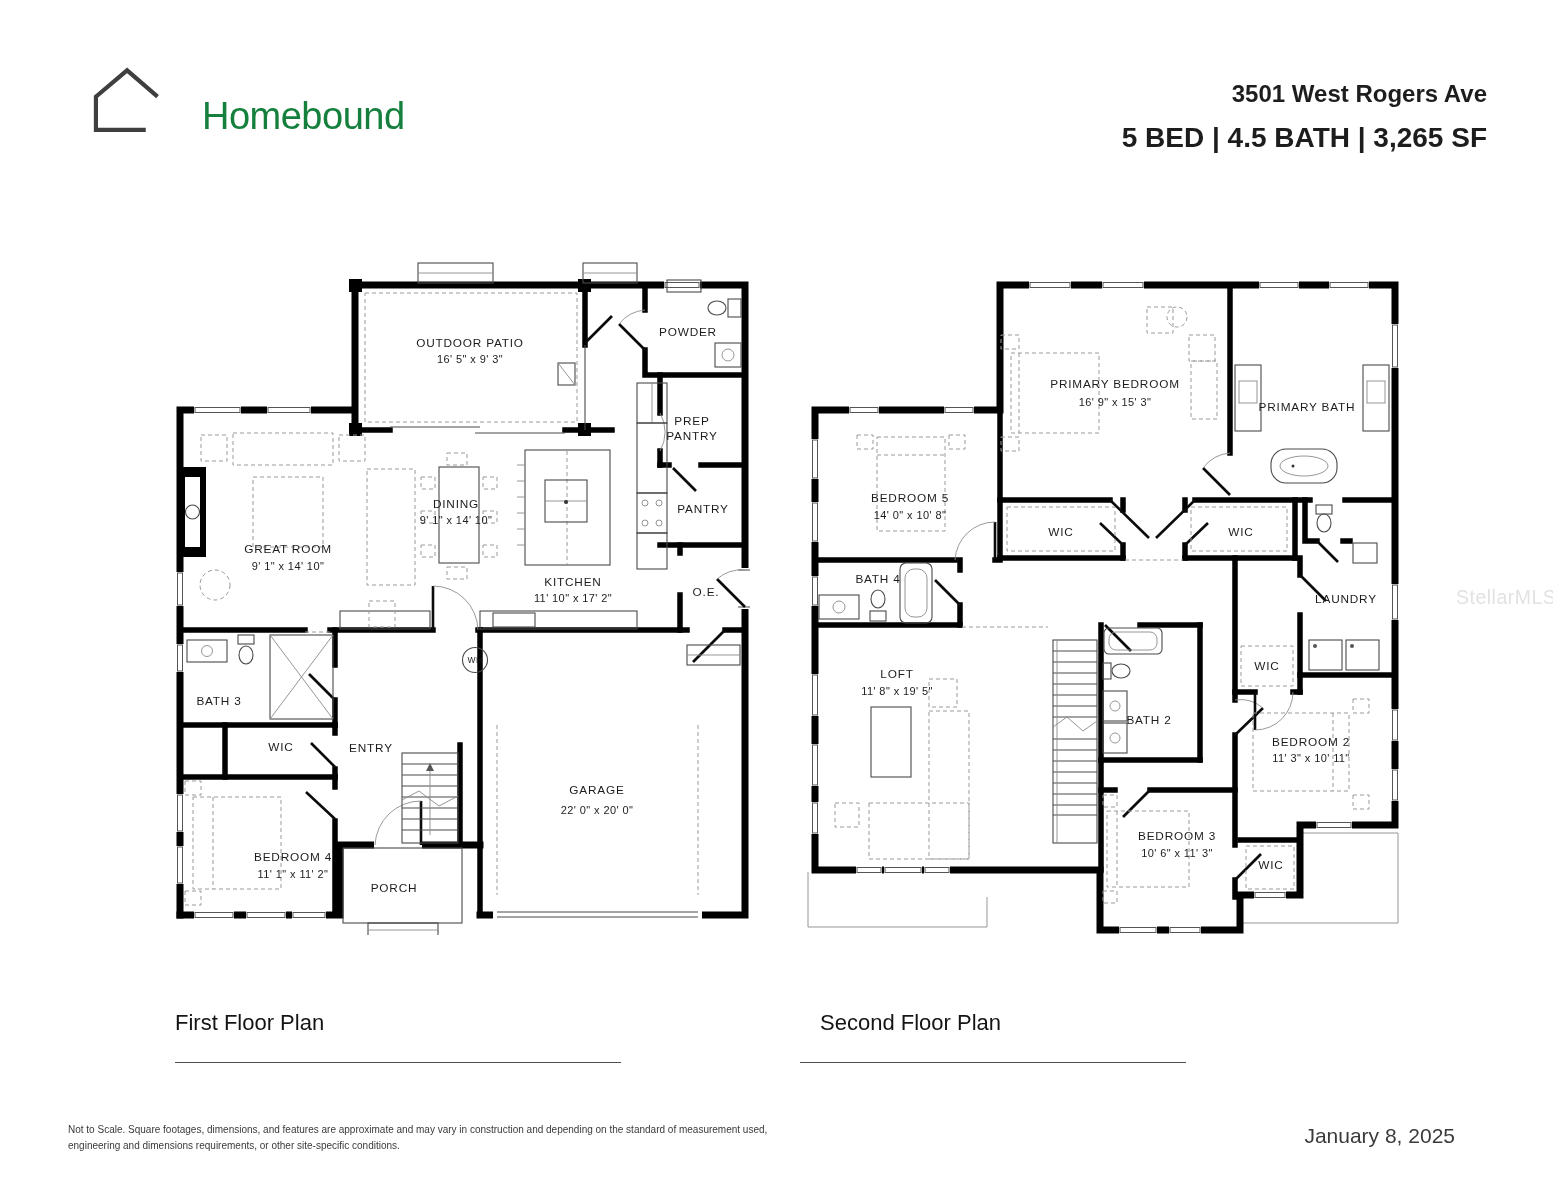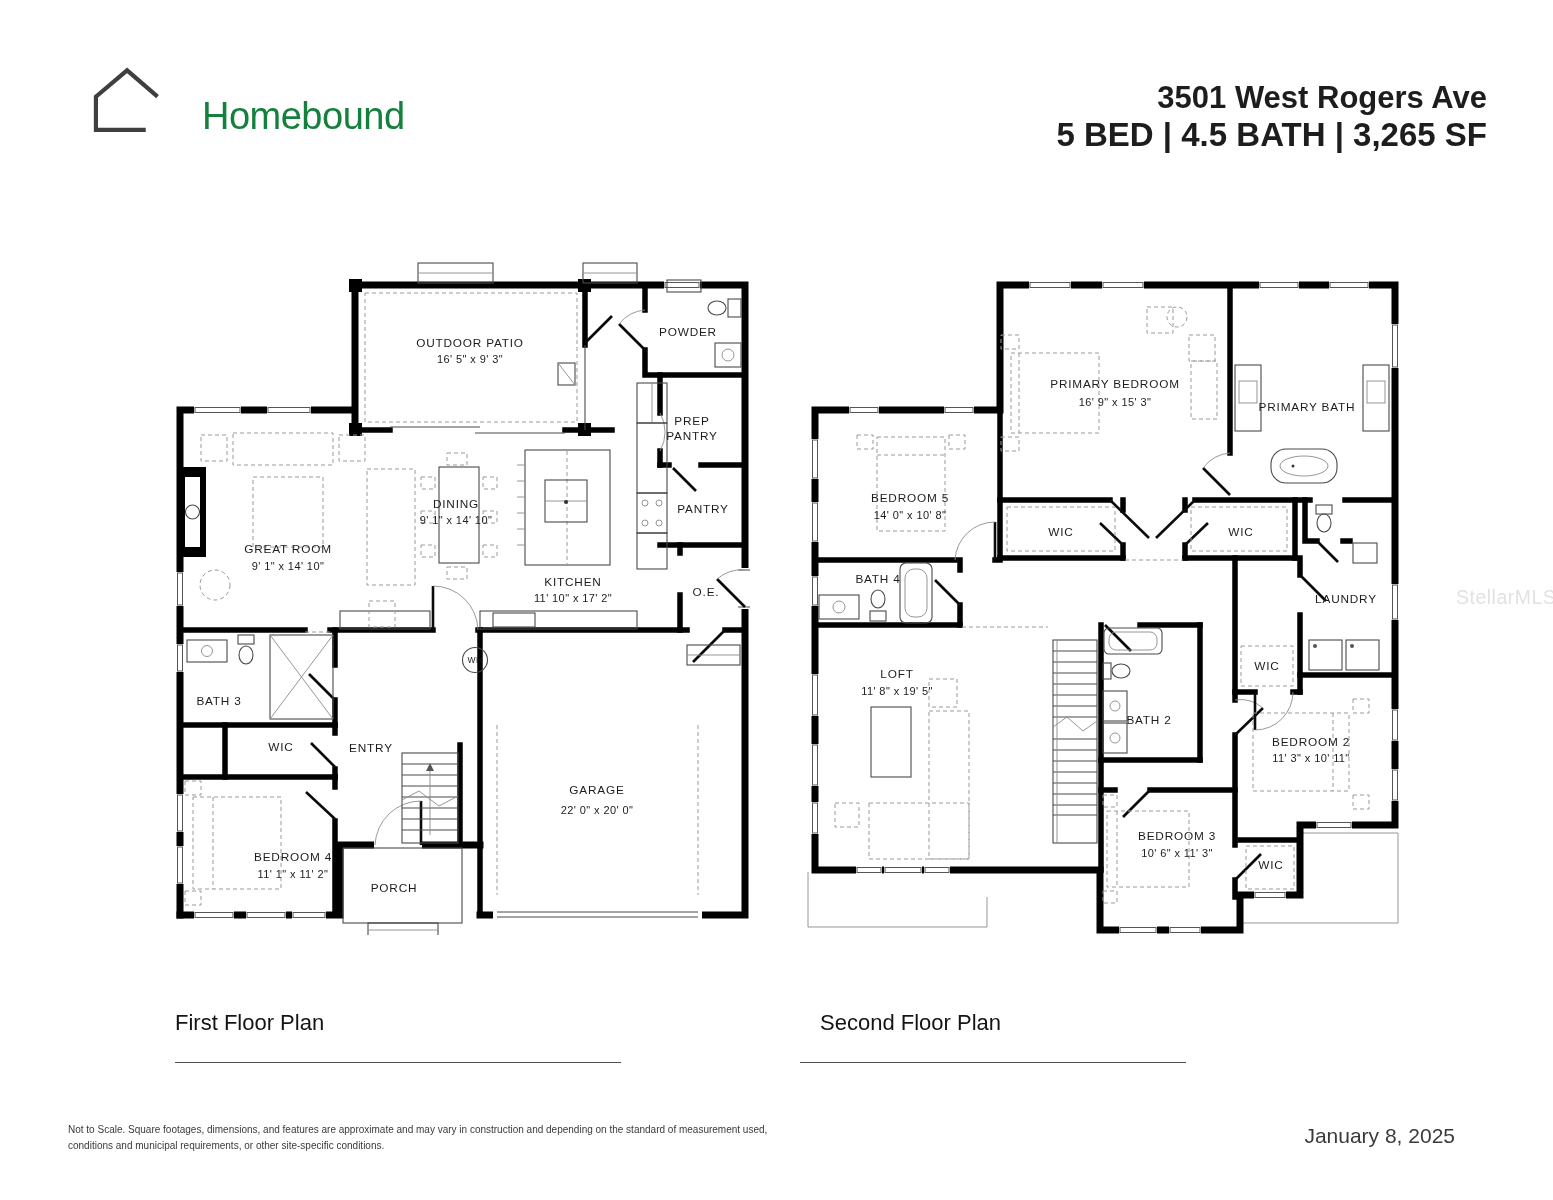--- a/index.html
+++ b/index.html
@@ -3,22 +3,22 @@
 <meta charset="utf-8">
 <style>
   html,body{margin:0;padding:0;background:#fff;}
   #sheet{position:relative;width:1553px;height:1200px;background:#fff;overflow:hidden;
          font-family:"Liberation Sans",sans-serif;}
   
   #logo{position:absolute;left:75px;top:62px;display:flex;align-items:flex-end;}
   #logo svg{display:block;}
   #brand-text{font-size:38px;color:#15803d;letter-spacing:-0.5px;margin-left:27px;line-height:0.95;}
   #addr{position:absolute;right:66px;top:80px;text-align:right;color:#1d1d1d;}
-  #addr .l1{font-size:31px;font-weight:bold;letter-spacing:0;}
-  #addr .l2{font-size:33px;font-weight:bold;margin-top:0;}
+  #addr .l1{font-size:24px;font-weight:bold;letter-spacing:0;}
+  #addr .l2{font-size:28px;font-weight:bold;margin-top:14px;}
   
   .plan{position:absolute;}
   #plan1{left:175px;top:255px;}
   #plan2{left:805px;top:255px;}
   
   .wall7{stroke:#000;stroke-width:7;fill:none;stroke-linecap:square;}
   .wall5{stroke:#000;stroke-width:5.5;fill:none;stroke-linecap:square;}
   .thin{stroke:#4a4a4a;stroke-width:1.1;fill:none;}
   .thin2{stroke:#8a8a8a;stroke-width:0.9;fill:none;}
   .dash{stroke:#9a9a9a;stroke-width:1;fill:none;stroke-dasharray:4 3;}
@@ -529,18 +529,18 @@
     </g>
   </svg>
 
   <div id="t1" class="plan-title">First Floor Plan</div>
   <div id="t2" class="plan-title">Second Floor Plan</div>
   <div id="r1" class="rule"></div>
   <div id="r2" class="rule"></div>
 
   <div id="disclaimer">
     <div>Not to Scale. Square footages, dimensions, and features are approximate and may vary in construction and depending on the standard of measurement used,</div>
-    <div>conditions and municipal requirements, or other site-specific conditions.</div>
+    <div>engineering and dimensions requirements, or other site-specific conditions.</div>
   </div>
   <div id="date">January 8, 2025</div>
   <div id="watermark">StellarMLS</div>
 
 </div>
 
 </body></html>

